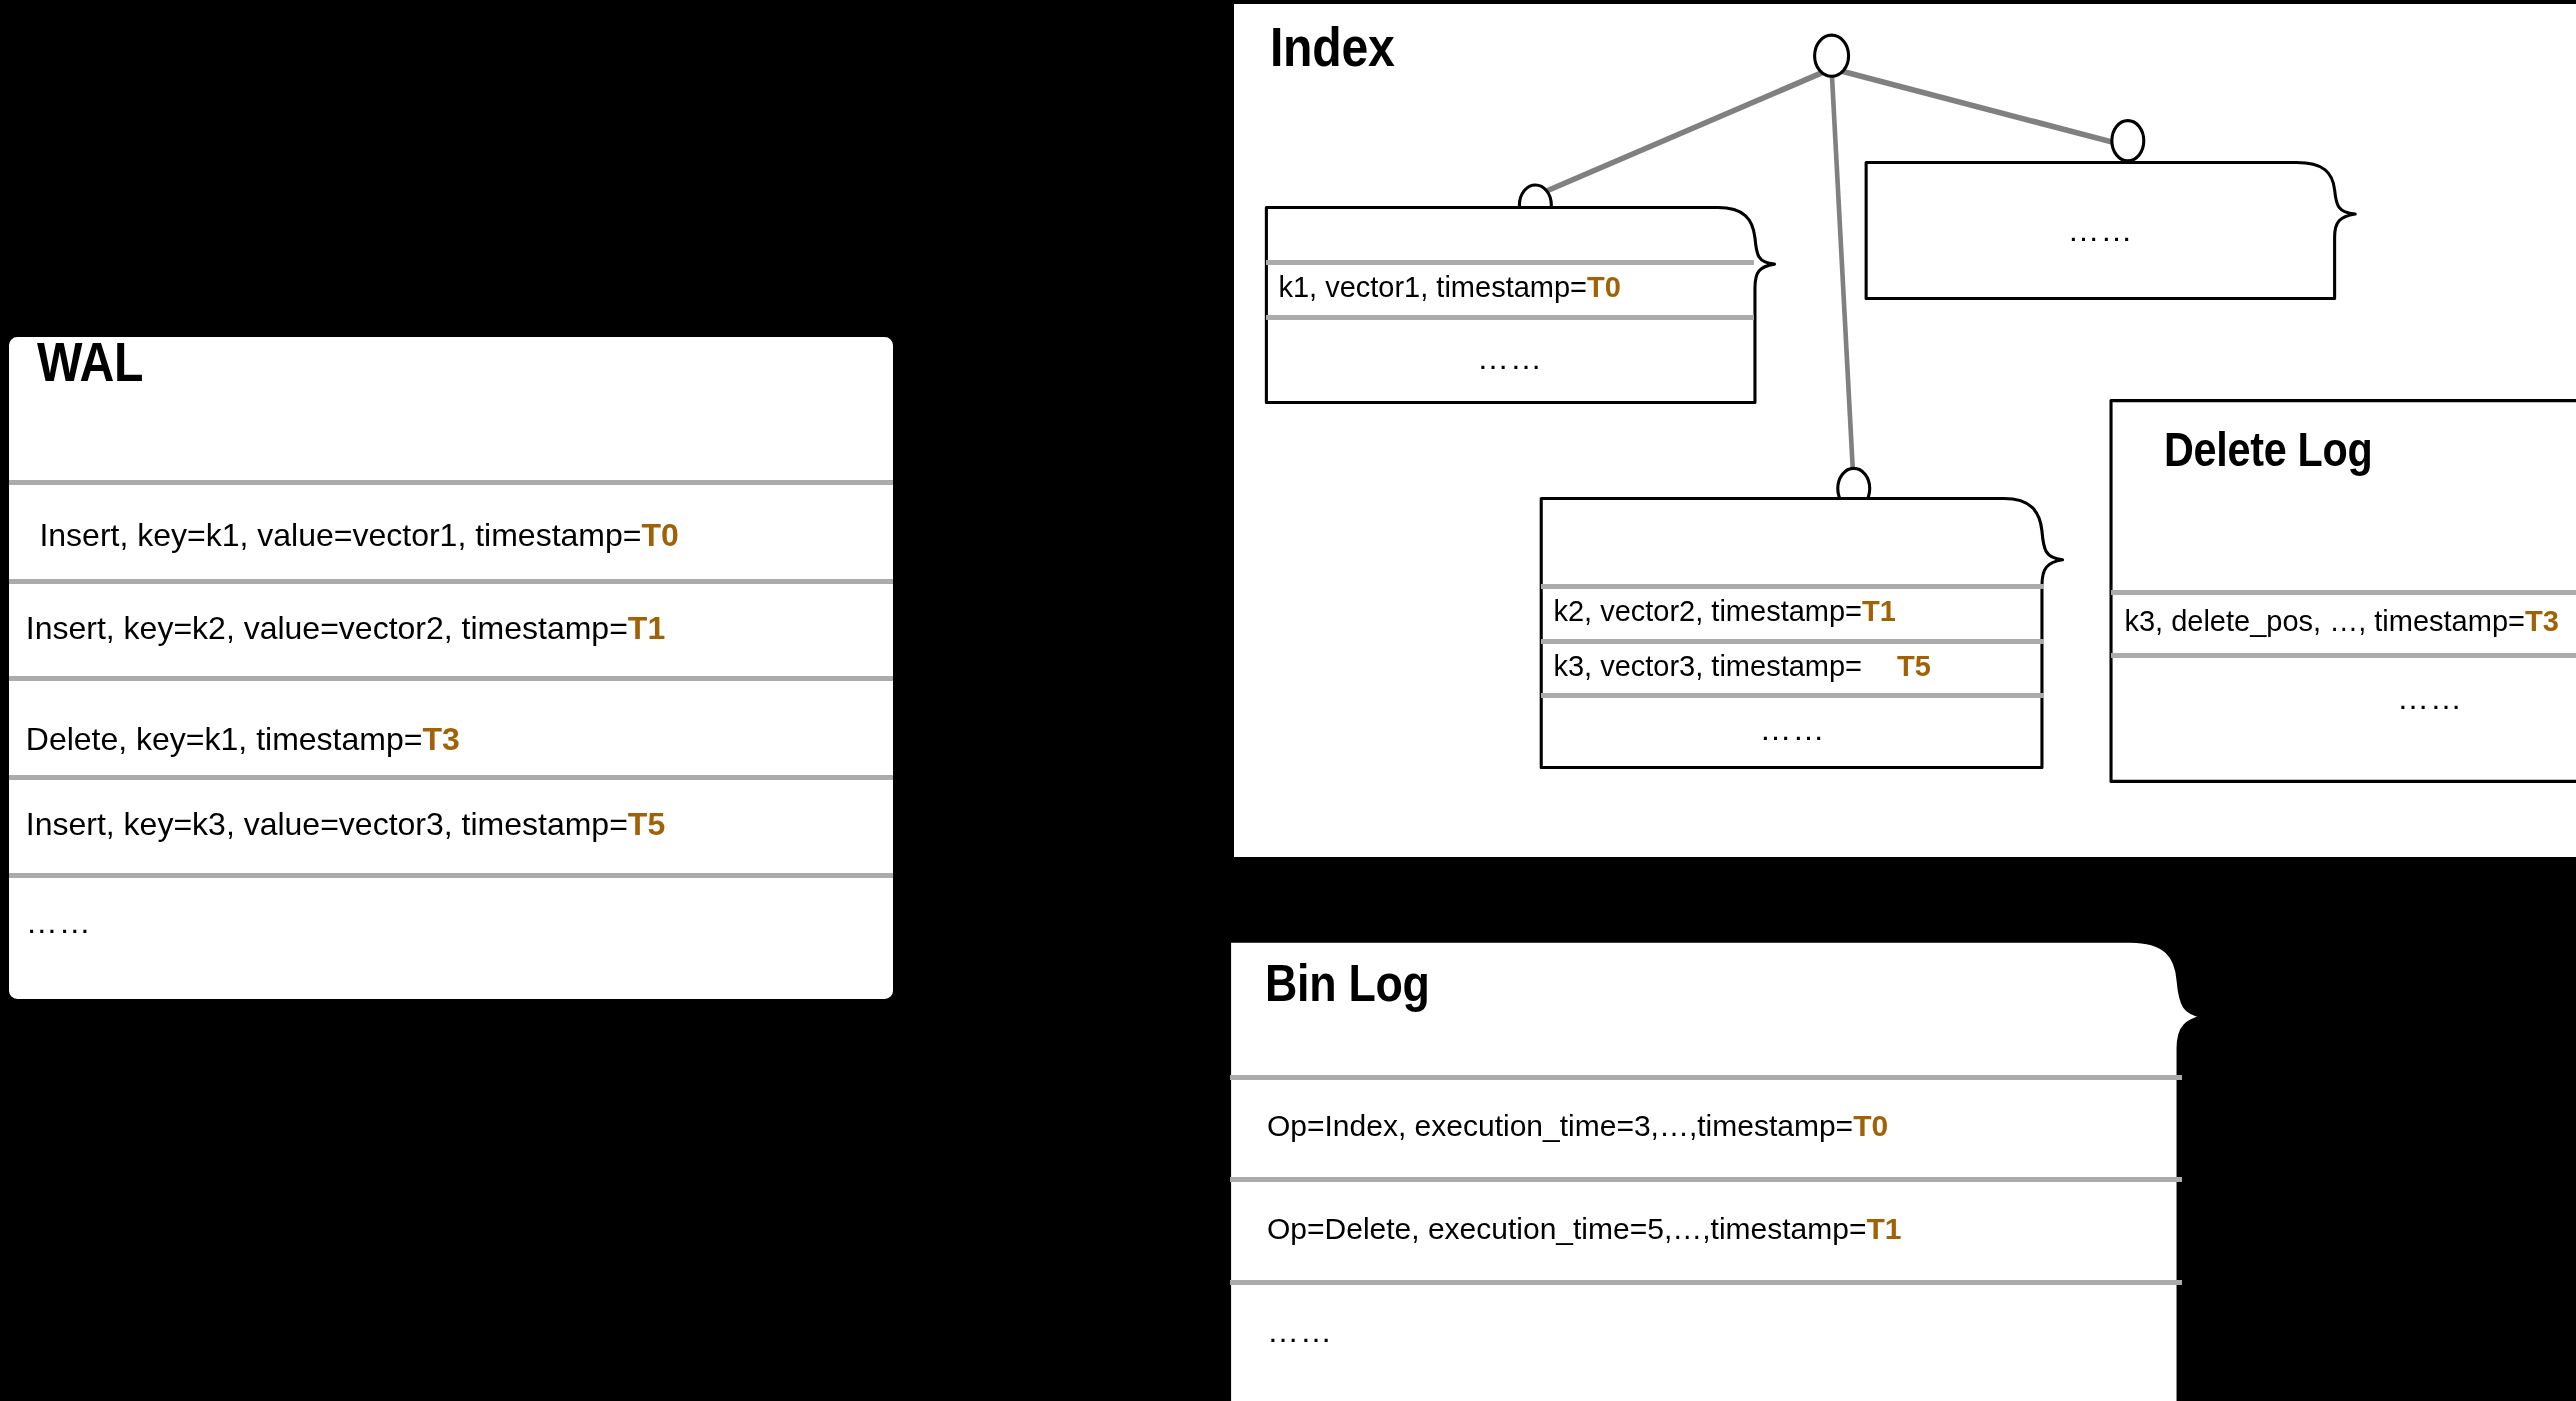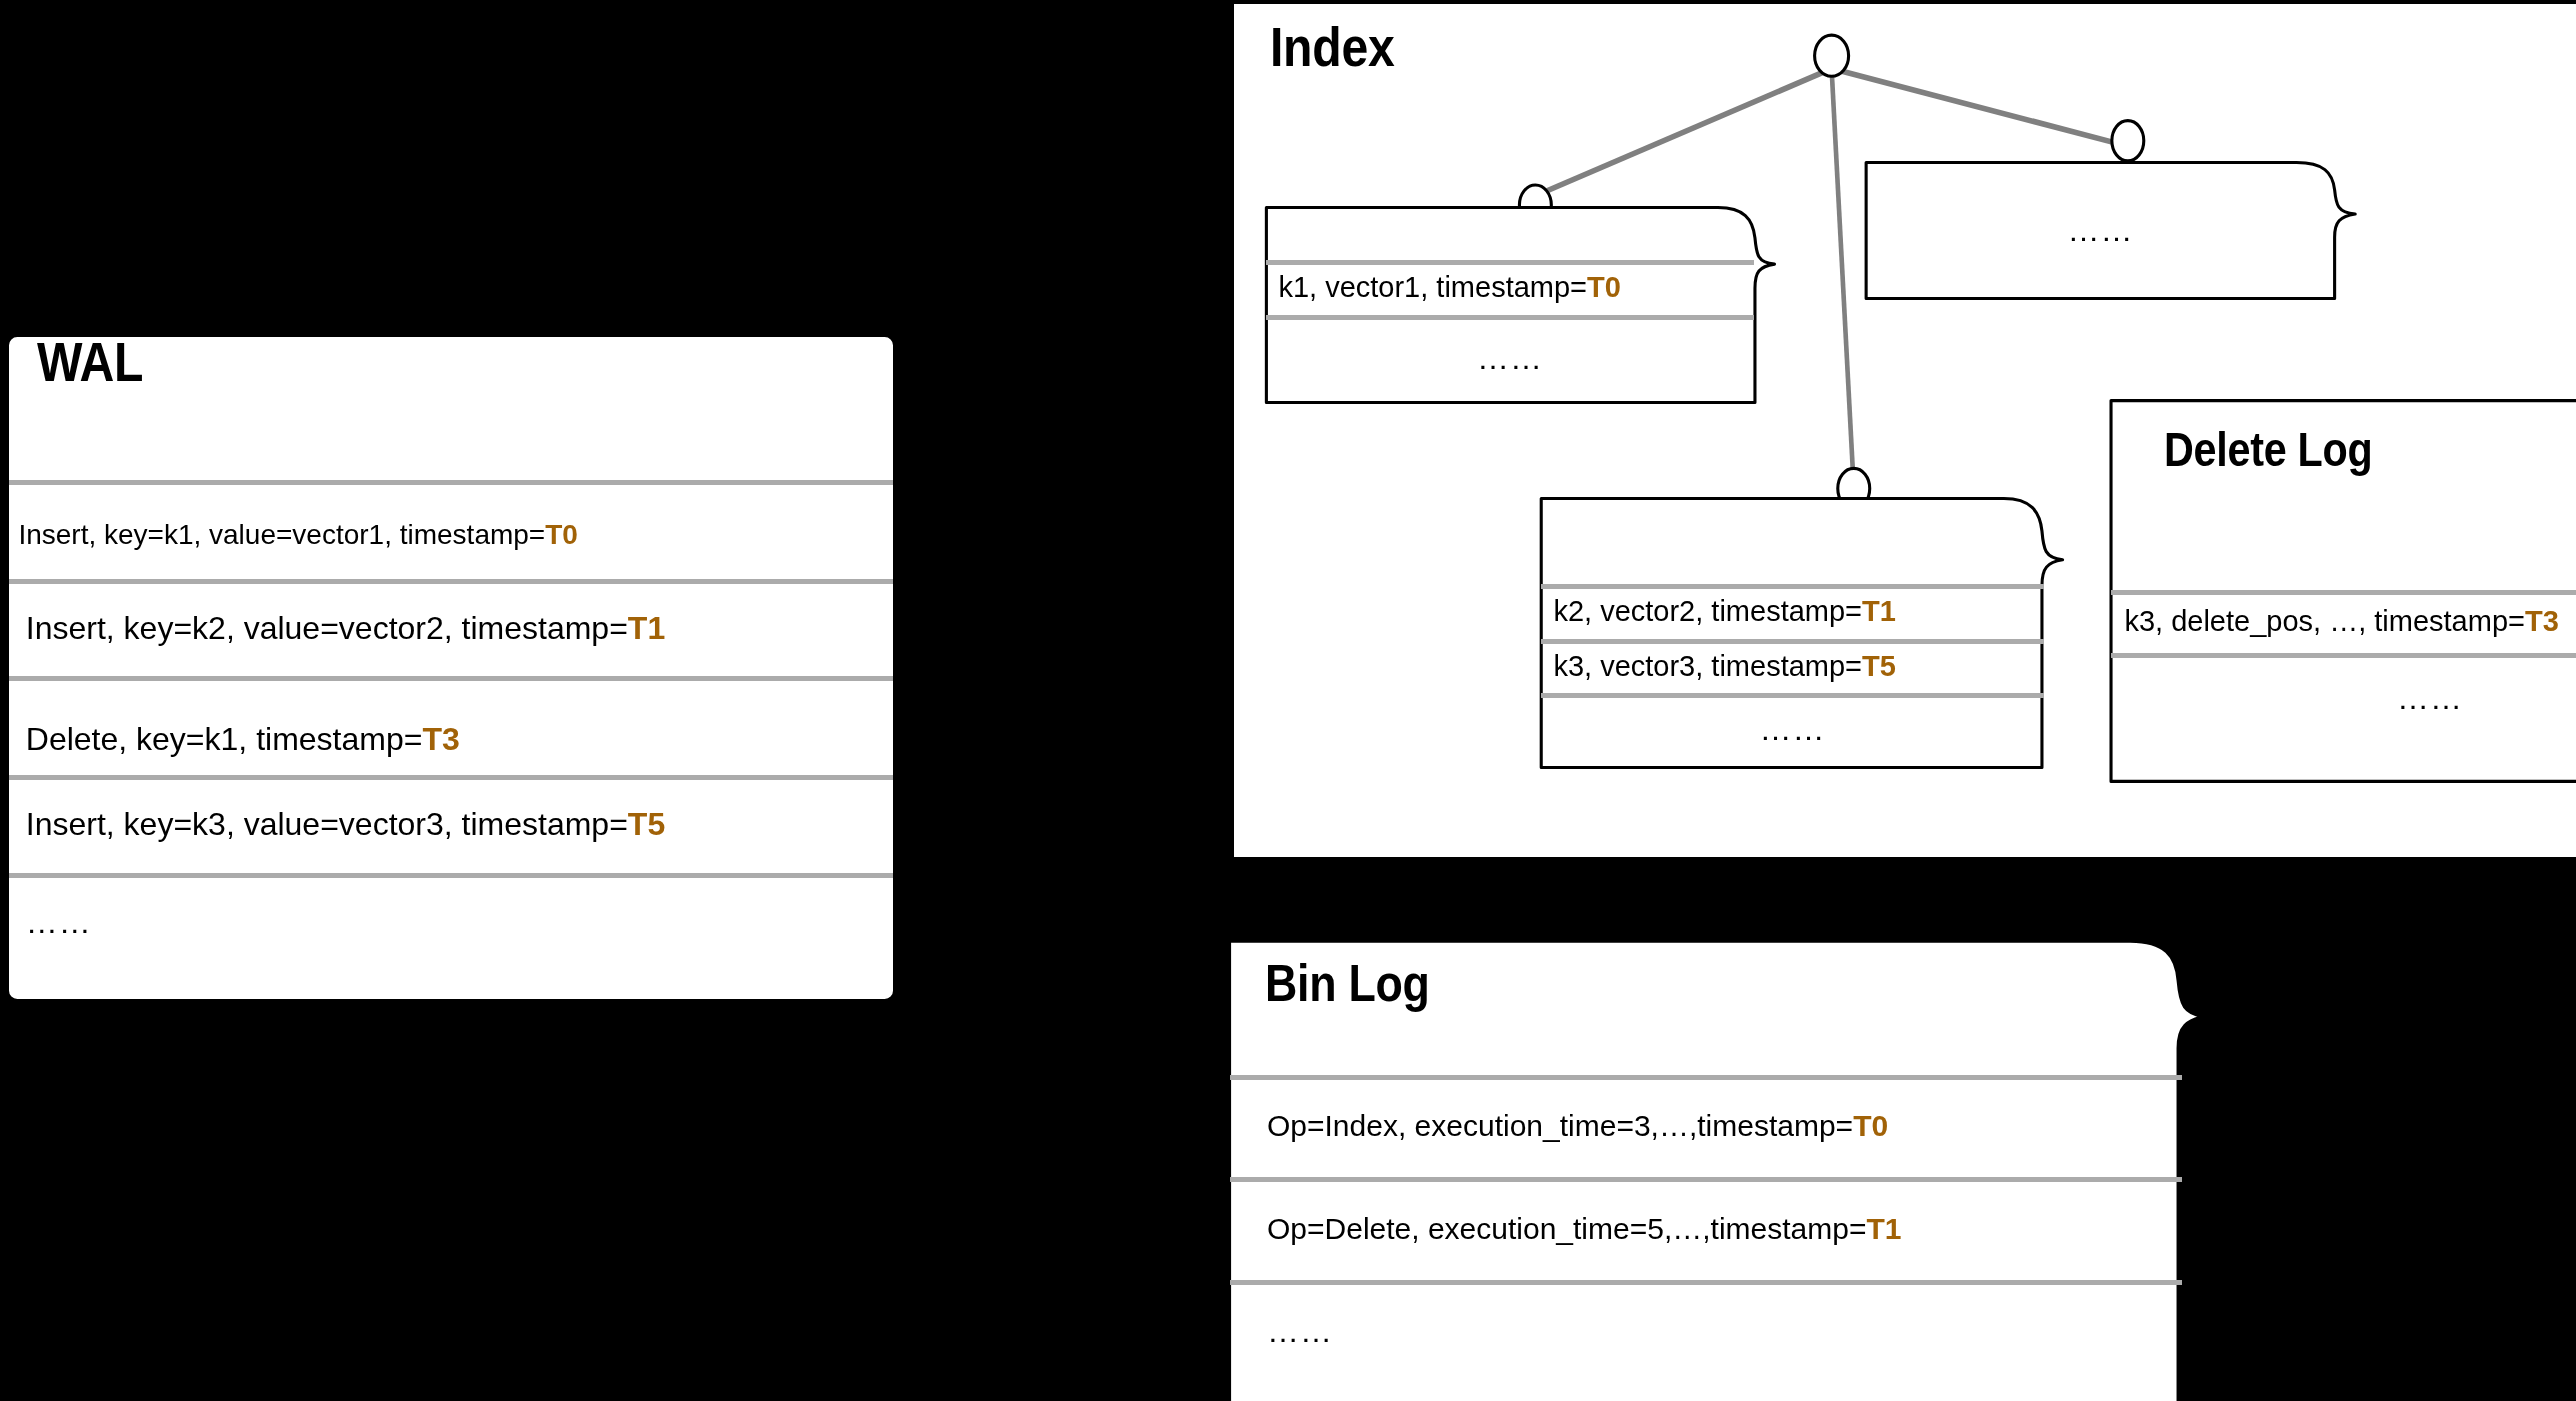--- a/index.html
+++ b/index.html
@@ -103,21 +103,21 @@
 
 <div class="card" id="wal-card"></div>
 <div class="panel-title" id="wal-title">WAL</div>
 
 <div class="hsep" style="left:8.8px; top:480px; width:884px;"></div>
 <div class="hsep" style="left:8.8px; top:579px; width:884px;"></div>
 <div class="hsep" style="left:8.8px; top:676px; width:884px;"></div>
 <div class="hsep" style="left:8.8px; top:775px; width:884px;"></div>
 <div class="hsep" style="left:8.8px; top:873px; width:884px;"></div>
 
-<div class="row" style="left:5px; top:480px; width:876px; height:110px; font-size:28px; padding-left:13.4px;">
+<div class="row" style="left:26px; top:480px; width:876px; height:110px; font-size:32px; padding-left:13.4px;">
   <span>Insert, key=k1, value=vector1, timestamp=</span>
     <span class="ts">T0</span>
 </div>
 <div class="row" style="left:12.4px; top:579px; width:876px; height:98px; font-size:32px; padding-left:13.4px;text-align:right;">
   <span>Insert, key=k2, value=vector2, timestamp=</span>
     <span class="ts">T1</span>
 </div>
 <div class="row" style="left:12.4px; top:676px; width:876px; height:126px; font-size:32px; padding-left:13.4px;">
   <span>Delete, key=k1, timestamp=</span>
     <span class="ts">T3</span>
@@ -178,21 +178,21 @@
              C984,127 974,138 974,172 V525 H2 Z" fill="#ffffff" stroke="#000000" stroke-width="6" stroke-linejoin="round"></path>
   </svg>
 </div>
 <div class="hsep" style="left:1541px; top:584px; width:503px;"></div>
 <div class="hsep" style="left:1541px; top:639px; width:503px;"></div>
 <div class="hsep" style="left:1541px; top:693px; width:503px;"></div>
 <div class="row" style="left:1541px; top:584px; width:543px; height:55px; font-size:29px; padding-left:12.4px;">
   <span>k2, vector2, timestamp=</span>
     <span class="ts">T1</span>
 </div>
-<div class="row" style="left:1541px; top:639px; width:503px; height:55px; font-size:29px; padding-left:12.4px;">
+<div class="row" style="left:1541px; top:639px; width:503px; height:55px; font-size:29px; padding-left:12.4px;gap:35px;">
   <span>k3, vector3, timestamp=</span>
     <span class="ts">T5</span>
 </div>
 <div class="row center" style="left:1541px; top:693px; width:503px; height:73px;">
   <span class="ellipsis-txt">……</span>
 </div>
 
 <div class="docshape" style="left:2110px; top:399px; width:675px; height:384px;">
   <svg width="675" height="384" viewBox="0 0 1310 745">
     <path d="M2,3 H1158 C1218,3 1238,30 1242,72 C1245,112 1250,130 1292,134

